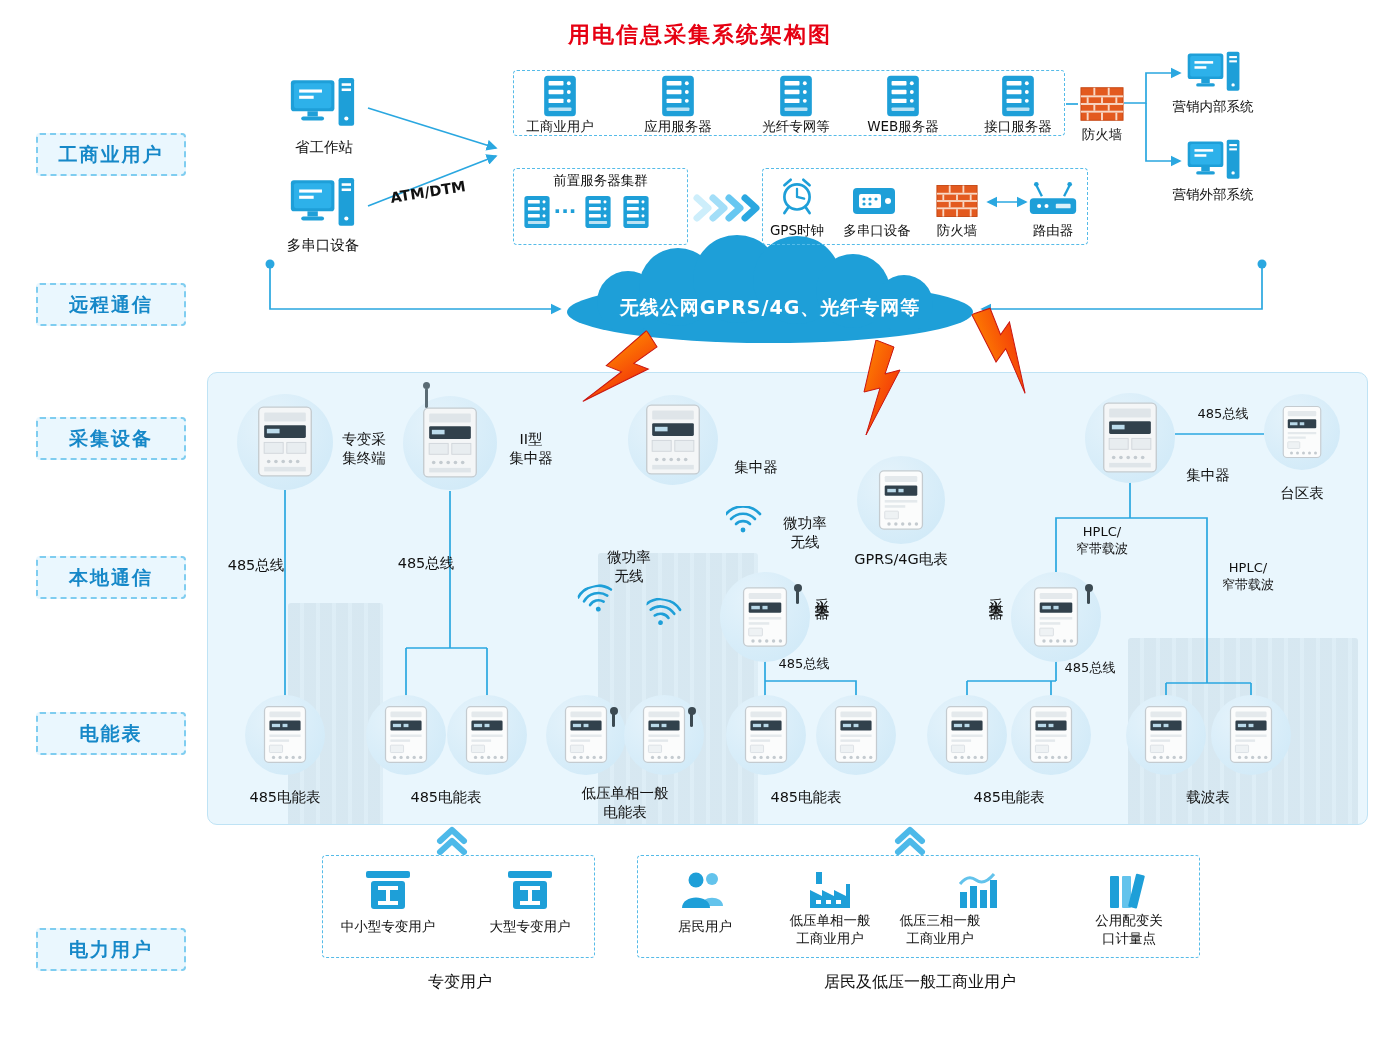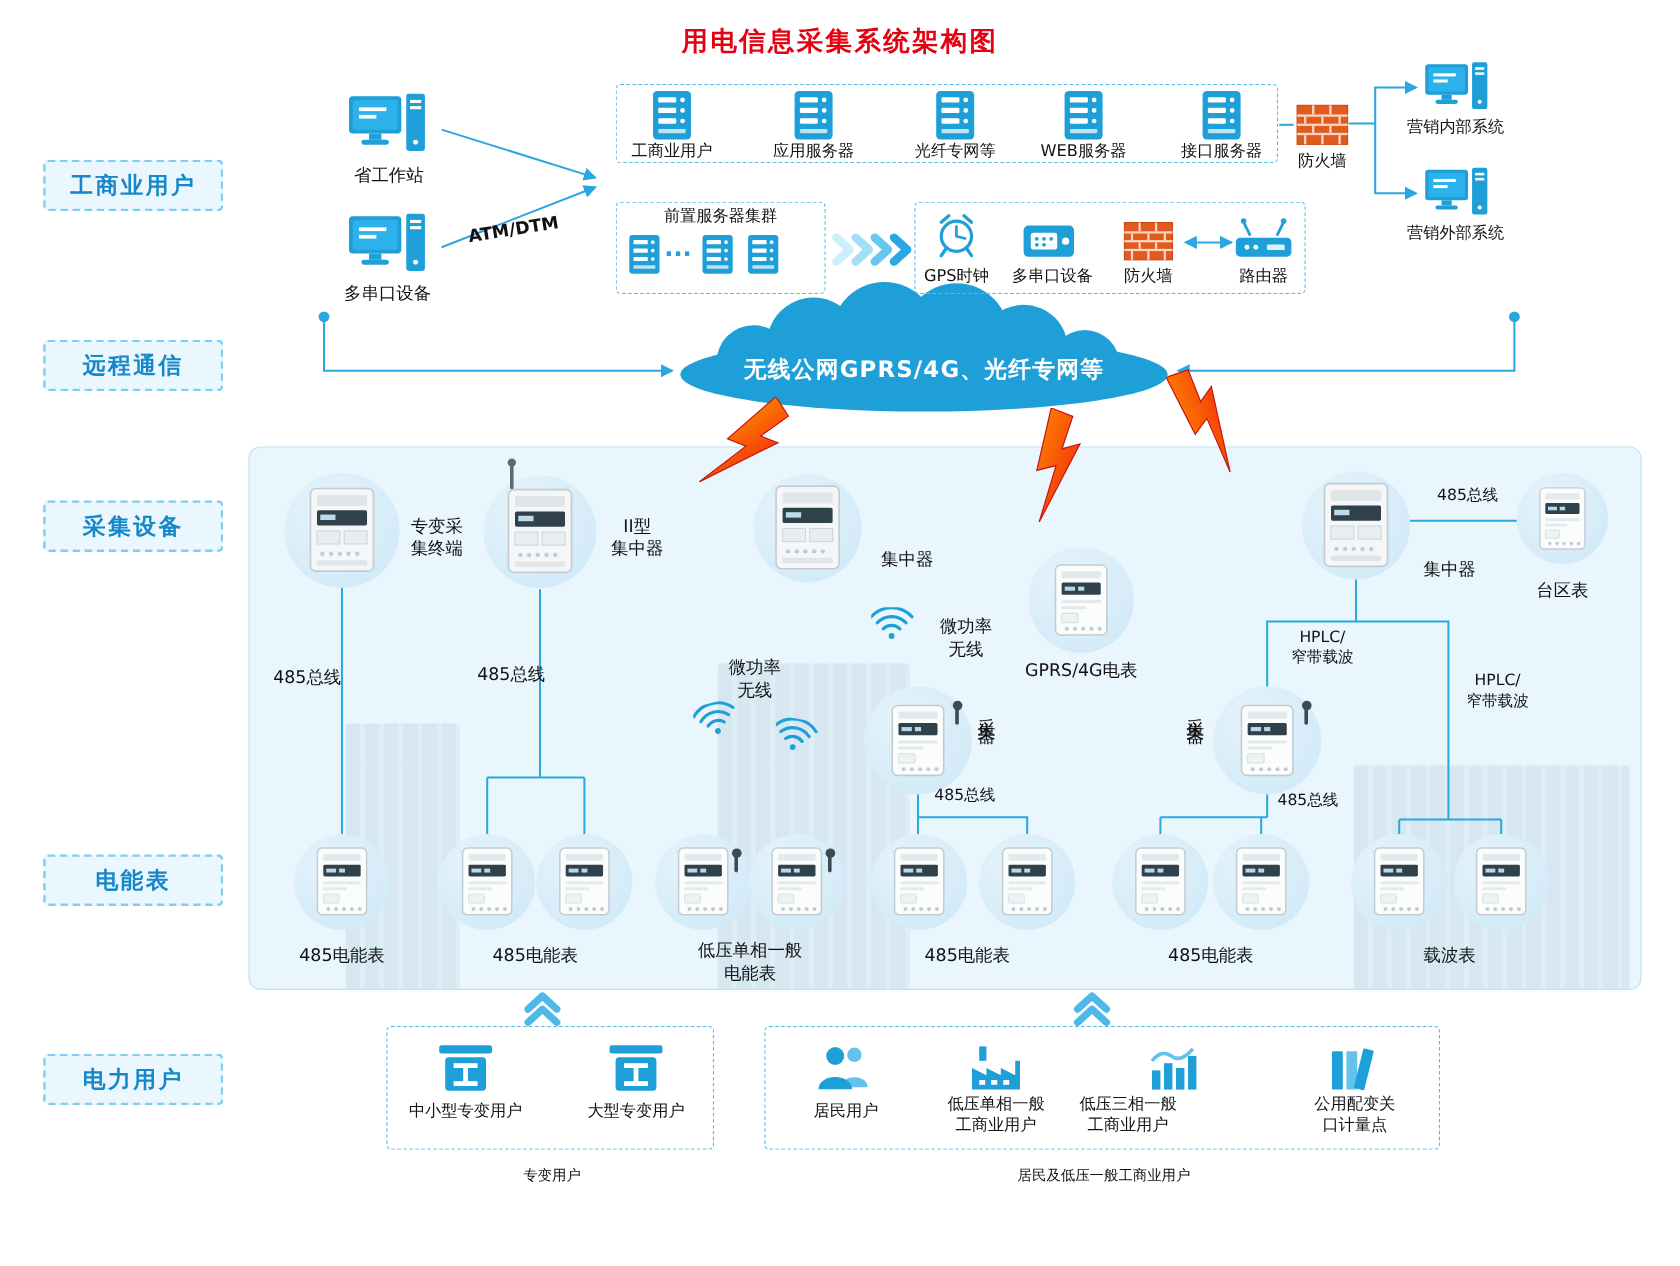--- a/index.html
+++ b/index.html
@@ -14,21 +14,21 @@
   .container-box { position:absolute; left:207px; top:372px; width:1161px; height:453px;
            background:#e9f6fd; border:1.5px solid #bfe3f5; border-radius:10px; overflow:hidden; z-index:0; }
   .bldg { position:absolute; opacity:.13; border-radius:3px;
            background:repeating-linear-gradient(90deg,#5d87a0 0 12px,#8fb4c8 12px 16px); }
   .overlay { position:absolute; left:0; top:0; z-index:1; pointer-events:none; }
   .node { position:absolute; z-index:2; }
   .cap { position:absolute; z-index:2; font-size:13.5px; color:#111; text-align:center;
          white-space:pre-line; line-height:1.3; }
   .cap.sm { font-size:13px; }
   .cap.md { font-size:14.5px; }
-  .cap.lg { font-size:12px; }
+  .cap.lg { font-size:16px; }
   .cap.b  { font-weight:bold; }
   .vtext { position:absolute; z-index:2; writing-mode:vertical-rl; font-size:15px;
            letter-spacing:4px; color:#111; }
   .circ { position:absolute; z-index:2; border-radius:50%;
           background:radial-gradient(circle at 35% 30%, #e5f3fb, #cde8f7); }
   .dev { position:absolute; }
   .cloud-text { position:absolute; z-index:2; color:#fff; font-weight:bold; font-size:19px;
           text-align:center; letter-spacing:1px; }
   .dots { color:#1e9fd8; font-weight:bold; font-size:20px; }
   .antenna { position:absolute; width:2.5px; height:20px; background:#5a6b74; top:-8px; left:22px; border-radius:2px; }
@@ -41,22 +41,23 @@
 </head>
 <body>
 
 <div class="canvas">
 
   <div class="title">用电信息采集系统架构图</div>
 
   <div class="side-label" style="top:133px">工商业用户</div>
   <div class="side-label" style="top:283px">远程通信</div>
   <div class="side-label" style="top:417px">采集设备</div>
+  <div class="side-label" style="top:556px">本地通信</div>
   <div class="side-label" style="top:712px">电能表</div>
-  <div class="side-label" style="top:878px">电力用户</div>
+  <div class="side-label" style="top:928px">电力用户</div>
 
   <div class="container-box">
     <div class="bldg" style="left:80px;top:230px;width:95px;height:223px"></div>
     <div class="bldg" style="left:390px;top:180px;width:160px;height:273px"></div>
     <div class="bldg" style="left:920px;top:265px;width:230px;height:188px"></div>
   </div>
 
   <svg class="overlay" width="1400" height="1055" viewBox="0 0 1400 1055">
     <defs>
       <marker id="arr" viewBox="0 0 10 10" refX="8.5" refY="5" markerWidth="6.5" markerHeight="6.5" orient="auto-start-reverse">

